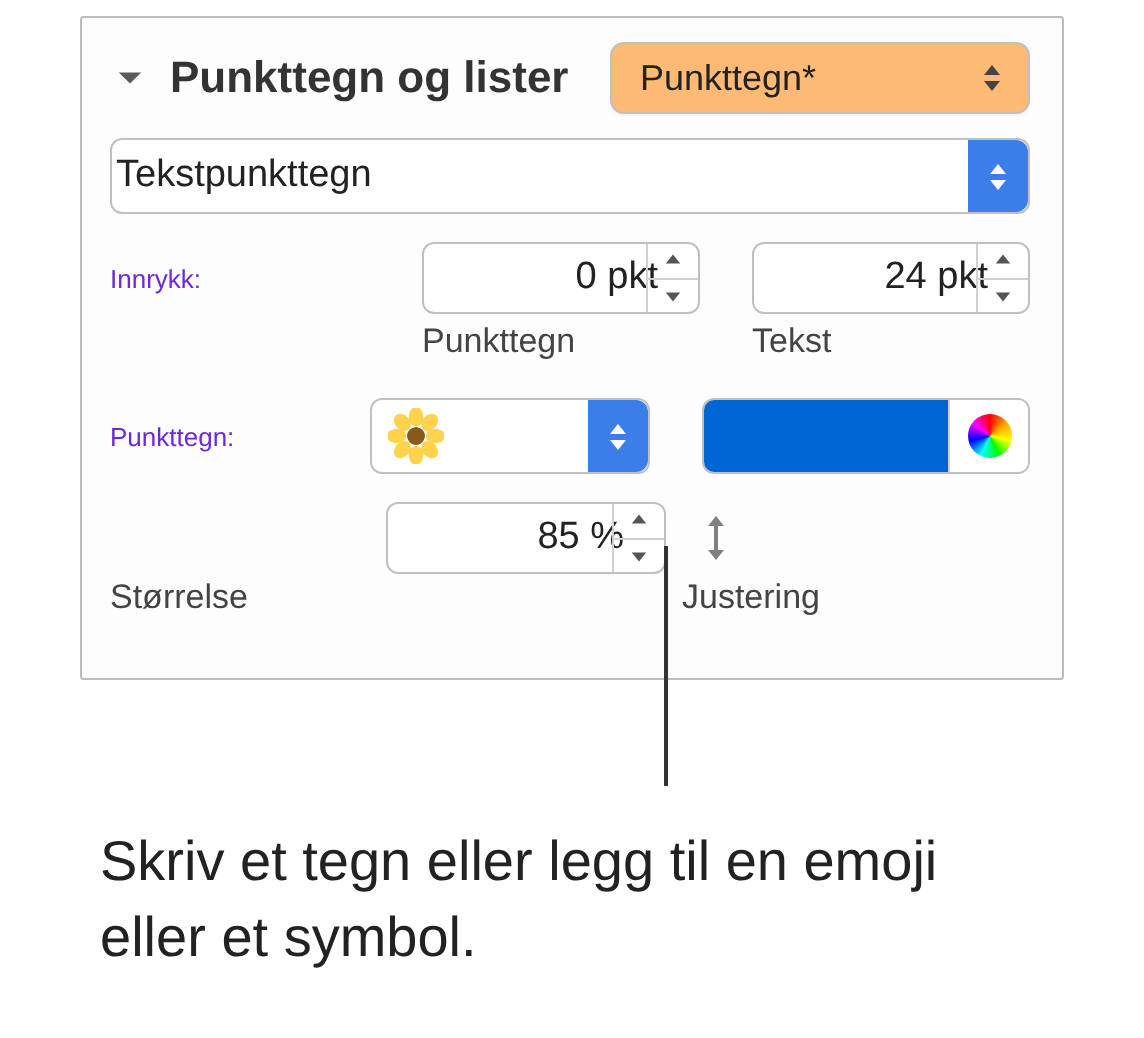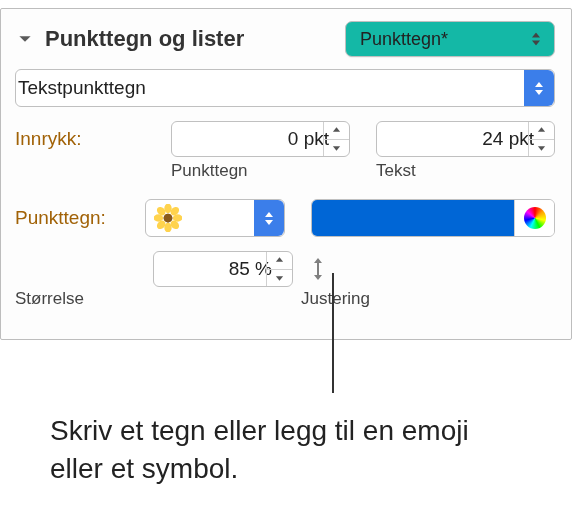--- a/index.html
+++ b/index.html
@@ -6,40 +6,40 @@
   body {
     width: 572px;
     height: 519px;
     font-family: -apple-system, "Helvetica Neue", Arial, sans-serif;
     font-size: 17px;
     color: #222;
     background: #fff;
   }
   .panel {
     position: relative;
-    width: 572px;
+    width: 492px;
     margin: 8px auto 0;
     background: #fdfdfd;
     border: 1px solid #bdbdbd;
     border-radius: 2px;
     padding: 12px 16px 18px 14px;
   }
   .row { display: flex; align-items: center; }
   .header-row { margin-bottom: 12px; }
   .disclosure {
     width: 20px; height: 20px; display: flex; align-items: center; justify-content: center;
     margin-right: 10px;
   }
   .disclosure svg { fill: #5a5a5a; }
   .header-label {
     font-size: 22px; font-weight: 600; color: #333; flex: 1;
   }
   .popup {
     display: flex; align-items: center;
-    background: #14b8a6;
+    background: #fdba74;
     border: 1px solid #c0c0c0;
     border-radius: 7px;
     box-shadow: 0 1px 1px rgba(0,0,0,0.05);
     height: 36px;
     padding: 0 14px 0 14px;
     position: relative;
     font-size: 18px;
   }
   .popup .chev {
     position: absolute; right: 10px; top: 50%; transform: translateY(-50%);
@@ -61,21 +61,21 @@
   }
   .bluepop .arrows {
     position:absolute; right:0; top:0; bottom:0; width:30px;
     background:#3b7eea;
     border-radius:0 6px 6px 0;
     display:flex; flex-direction:column; align-items:center; justify-content:center;
     gap:1px;
   }
   .bluepop .arrows svg { fill:#fff; }
   
-  .field-label { font-size:19px; color:#a16207; }
+  .field-label { font-size:13px; color:#6d28d9; }
   
   .grid {
     display: grid;
     grid-template-columns: 130px 1fr 1fr;
     column-gap: 26px;
     row-gap: 2px;
     align-items: center;
   }
   .stepper-wrap { display:flex; flex-direction:column; align-items:stretch; }
   .stepper {

